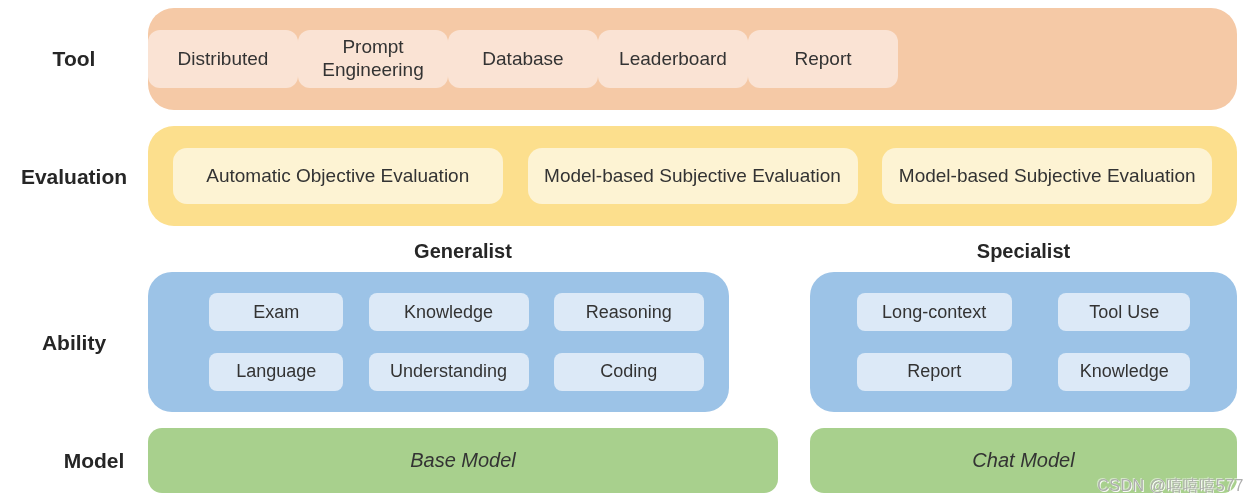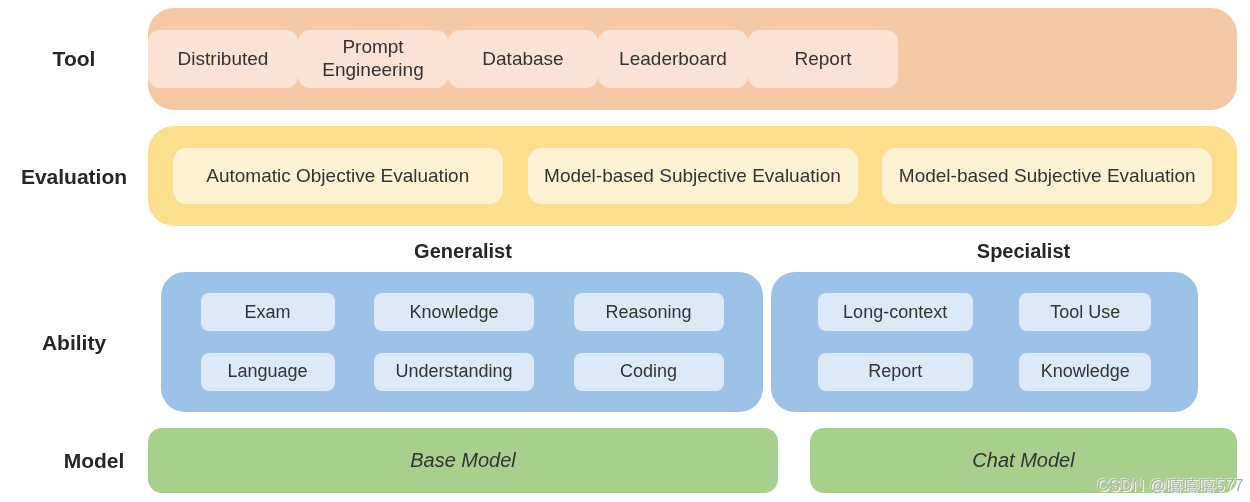--- a/index.html
+++ b/index.html
@@ -42,22 +42,22 @@
     position:absolute; top:240px; font-weight:bold; font-size:20px;
     color:var(--text-dark); text-align:center;
   }
   #title-generalist{left:148px; width:630px;}
   #title-specialist{left:810px; width:427px;}
 
   .ability-band{
     position:absolute; top:272px; height:140px; background:var(--ability-band);
     border-radius:24px; display:grid; justify-content:space-evenly; align-content:space-evenly;
   }
-  #generalist-band{left:161px; width:602px; grid-template-columns:134px 160px 150px;}
-  #specialist-band{left:771px; width:427px; grid-template-columns:155px 132px;}
+  #generalist-band{left:148px; width:545px; grid-template-columns:134px 160px 150px;padding-left:36px;}
+  #specialist-band{left:810px; width:427px; grid-template-columns:155px 132px;}
 
   .ability-item{
     height:38px; background:var(--ability-item); border-radius:8px;
     display:flex; align-items:center; justify-content:center; text-align:center;
     font-size:18px; color:var(--box-text);
   }
 
   .model-band{
     position:absolute; top:428px; height:65px; background:var(--model-band);
     border-radius:14px; display:flex; align-items:center; justify-content:center;

